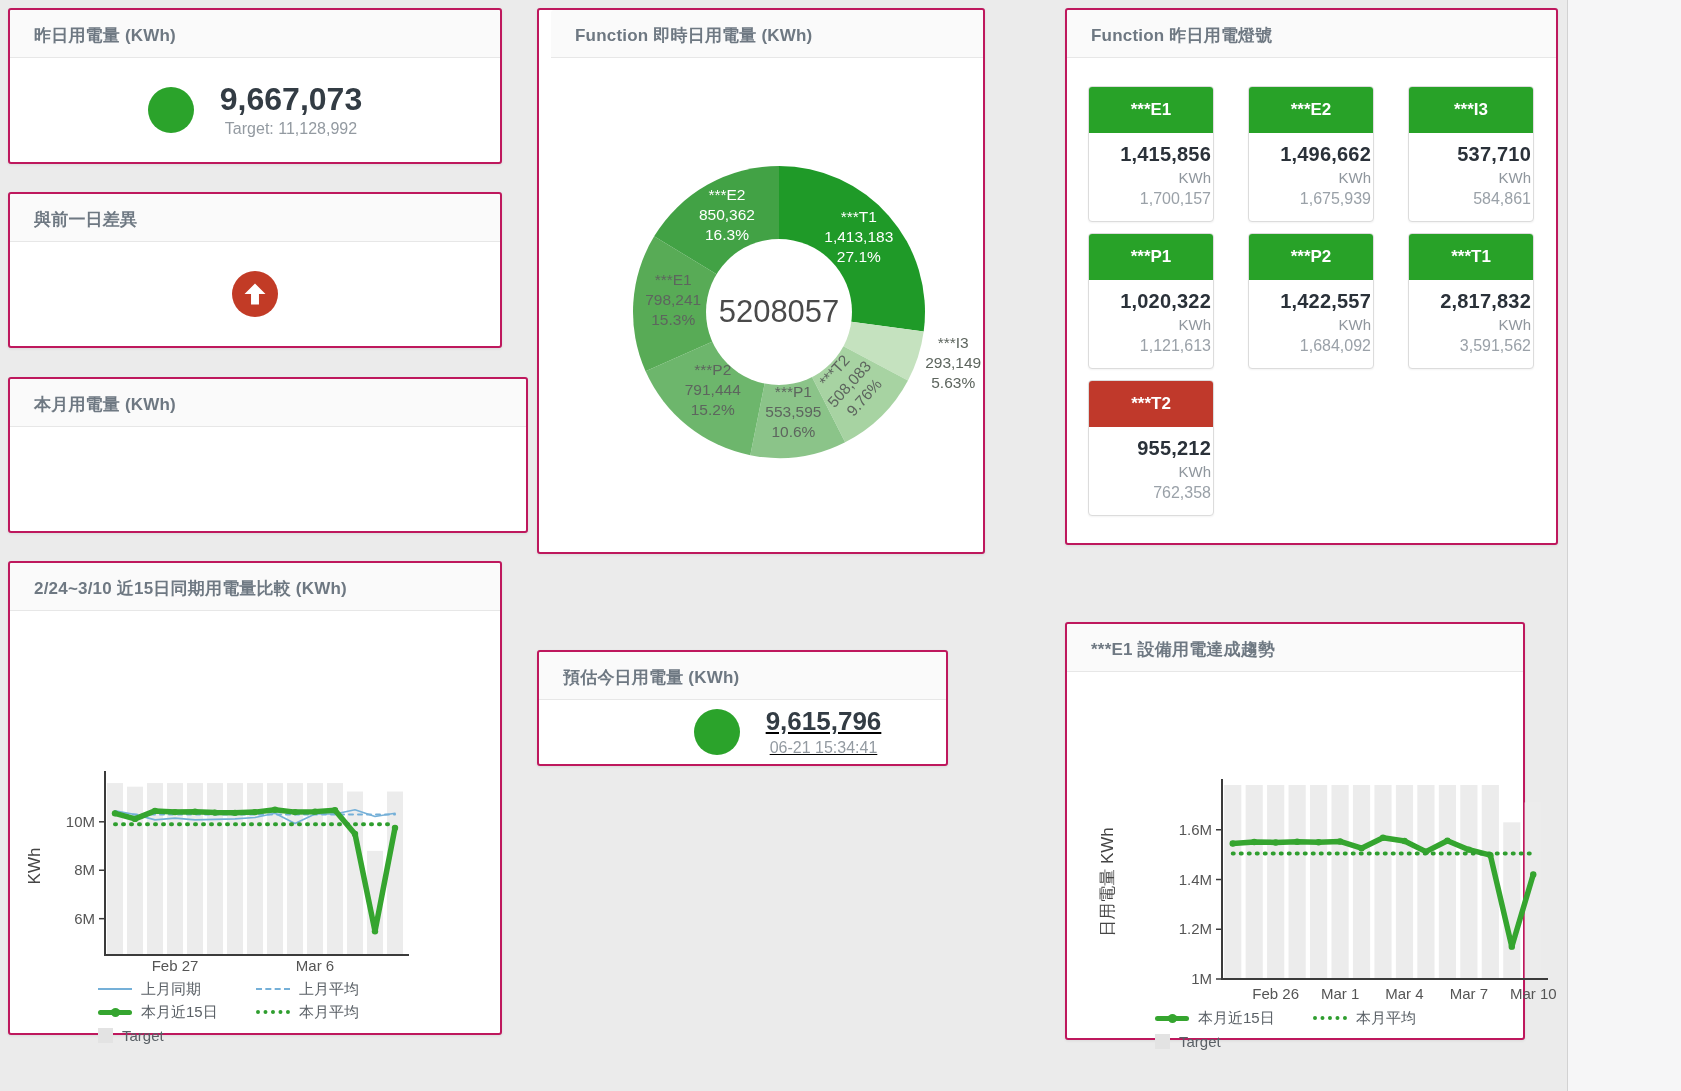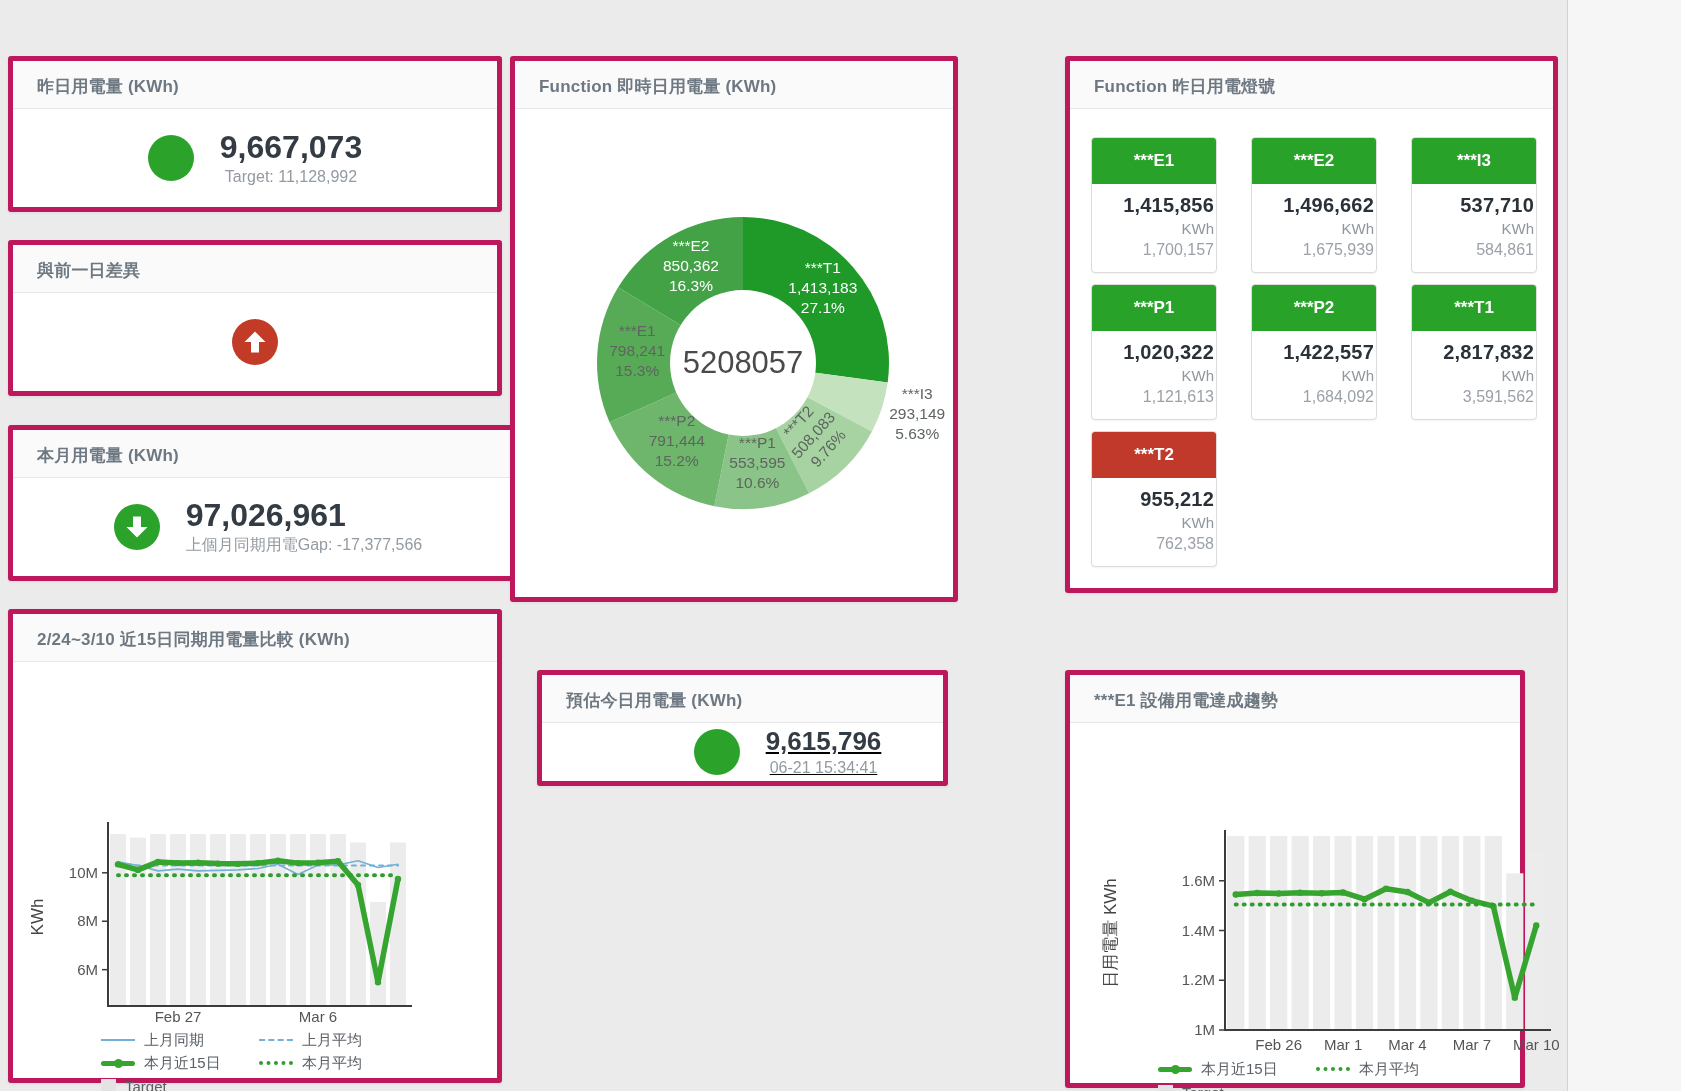--- a/index.html
+++ b/index.html
@@ -2,22 +2,22 @@
 <html><head>
 <meta charset="utf-8">
 <style>
   html,body{margin:0;padding:0;}
   body{
     width:1681px;height:1091px;position:relative;overflow:hidden;
     background:#ebebeb;
     font-family:"Liberation Sans","DejaVu Sans",sans-serif;
   }
   .card{
-    position:absolute;background:#fff;border:5px solid #be185d;border-radius:3px;
-    box-shadow:0 1px 3px rgba(0,0,0,.07);box-sizing:border-box;margin-top:48px;
+    position:absolute;background:#fff;border:2px solid #be185d;border-radius:3px;
+    box-shadow:0 1px 3px rgba(0,0,0,.07);box-sizing:border-box;
   }
   .card-head{
     height:48px;box-sizing:border-box;padding:14px 24px 0;
     font-size:17px;font-weight:bold;color:#6e7882;letter-spacing:.2px;
     background:#fafafa;border-bottom:1px solid #e7e7e7;border-radius:3px 3px 0 0;
     white-space:nowrap;overflow:hidden;
   }
   .kpi-body{display:flex;align-items:center;justify-content:center;height:calc(100% - 48px);gap:26px;}
   .kpi-body.offset{padding-left:90px;text-decoration:underline;}
   .kpi-circle{width:46px;height:46px;border-radius:50%;display:flex;align-items:center;justify-content:center;flex:0 0 46px;}
@@ -64,31 +64,20 @@
     <span class="kpi-circle" style="background: rgb(194, 59, 38);">
       <svg viewBox="0 0 24 24">
           <path d="M12 3 L21 12 H15.4 V21 H8.6 V12 H3 Z" fill="#ffffff"></path>
         </svg>
     </span>
   </div>
 </div>
 
 <div class="card" style="left:8px;top:377px;width:520px;height:156px;">
   <div class="card-head">本月用電量 (KWh)</div>
-  <div class="kpi-body">
-    <span class="kpi-circle" style="background: rgb(43, 163, 43);">
-      <svg viewBox="0 0 24 24">
-          <path d="M12 21 L3 12 H8.6 V3 H15.4 V12 H21 Z" fill="#ffffff"></path>
-        </svg>
-    </span>
-    <div>
-      <div class="kpi-value">97,026,961</div>
-      <div class="kpi-sub">上個月同期用電Gap: -17,377,566</div>
-    </div>
-  </div>
 </div>
 
 <div class="card" style="left:8px;top:561px;width:494px;height:474px;">
   <div class="card-head">2/24~3/10 近15日同期用電量比較 (KWh)</div>
   <svg id="compareChart" width="491" height="362">
       <g>
         <rect x="97" y="172.05442176870747" width="16" height="171.94557823129253" fill="#ececec"></rect>
         <rect x="117" y="175.687074829932" width="16" height="168.312925170068" fill="#ececec"></rect>
         <rect x="137" y="172.05442176870747" width="16" height="171.94557823129253" fill="#ececec"></rect>
         <rect x="157" y="172.05442176870747" width="16" height="171.94557823129253" fill="#ececec"></rect>
@@ -155,21 +144,21 @@
         <span class="sw sw-dotted" style="border-color: rgb(47, 158, 47);"></span>
         <span>本月平均</span>
       </div>
       <div class="legend-item">
         <span class="sw sw-square" style="background: rgb(227, 227, 227);"></span>
         <span>Target</span>
       </div>
     </div>
 </div>
 
-<div class="card" style="left:510px;top:8px;width:448px;height:546px;">
+<div class="card" style="left:537px;top:8px;width:448px;height:546px;padding-left:12px;">
   <div class="card-head">Function 即時日用電量 (KWh)</div>
   <svg id="donutChart" width="491" height="496">
       <path d="M 228 254 L 228 108 A 146 146 0 0 1 372.68887079031646 273.5225682076695 Z" fill="#1f9a28"></path>
       <g>
         <text x="307.8073789027899" y="164.2376729698147" text-anchor="middle" font-size="15.5" fill="#ffffff">***T1</text>
         <text x="307.8073789027899" y="184.2376729698147" text-anchor="middle" font-size="15.5" fill="#ffffff">1,413,183</text>
         <text x="307.8073789027899" y="204.2376729698147" text-anchor="middle" font-size="15.5" fill="#ffffff">27.1%</text>
       </g>
       <path d="M 228 254 L 372.68887079031646 273.5225682076695 A 146 146 0 0 1 356.9725917246409 322.4256573503616 Z" fill="#c5e2bf"></path>
       <g>
@@ -205,21 +194,21 @@
       <g>
         <text x="175.98020789173168" y="141.64231905784692" text-anchor="middle" font-size="15.5" fill="#ffffff">***E2</text>
         <text x="175.98020789173168" y="161.64231905784692" text-anchor="middle" font-size="15.5" fill="#ffffff">850,362</text>
         <text x="175.98020789173168" y="181.64231905784692" text-anchor="middle" font-size="15.5" fill="#ffffff">16.3%</text>
       </g>
       <circle cx="228" cy="254" r="73" fill="#ffffff"></circle>
       <text x="228" y="264" text-anchor="middle" font-size="31" fill="#4a4a4a">5208057</text>
     </svg>
 </div>
 
-<div class="card" style="left:537px;top:622px;width:411px;height:116px;">
+<div class="card" style="left:537px;top:650px;width:411px;height:116px;">
   <div class="card-head">預估今日用電量 (KWh)</div>
   <div class="kpi-body offset">
     <span class="kpi-circle" style="background: rgb(43, 163, 43);"></span>
     <div>
       <div class="kpi-value sm">9,615,796</div>
       <div class="kpi-sub">06-21 15:34:41</div>
     </div>
   </div>
 </div>
 

